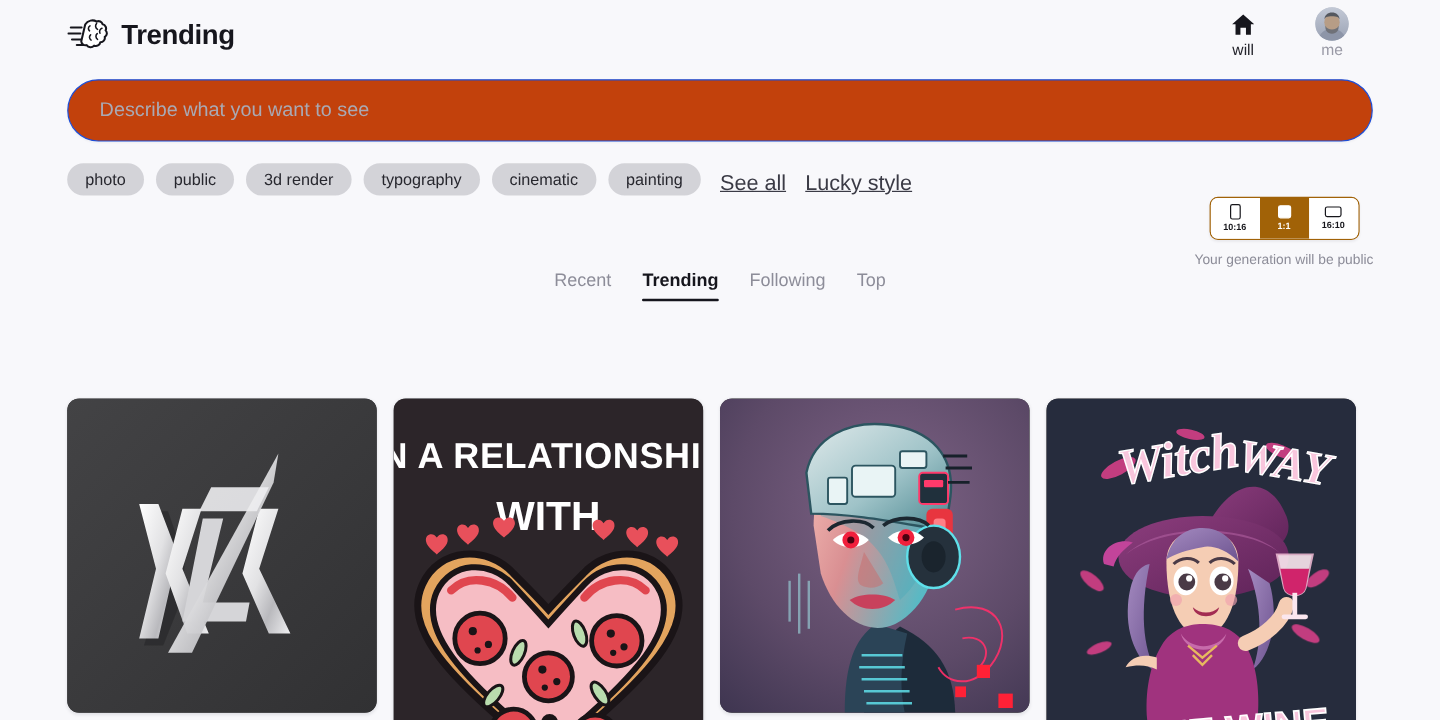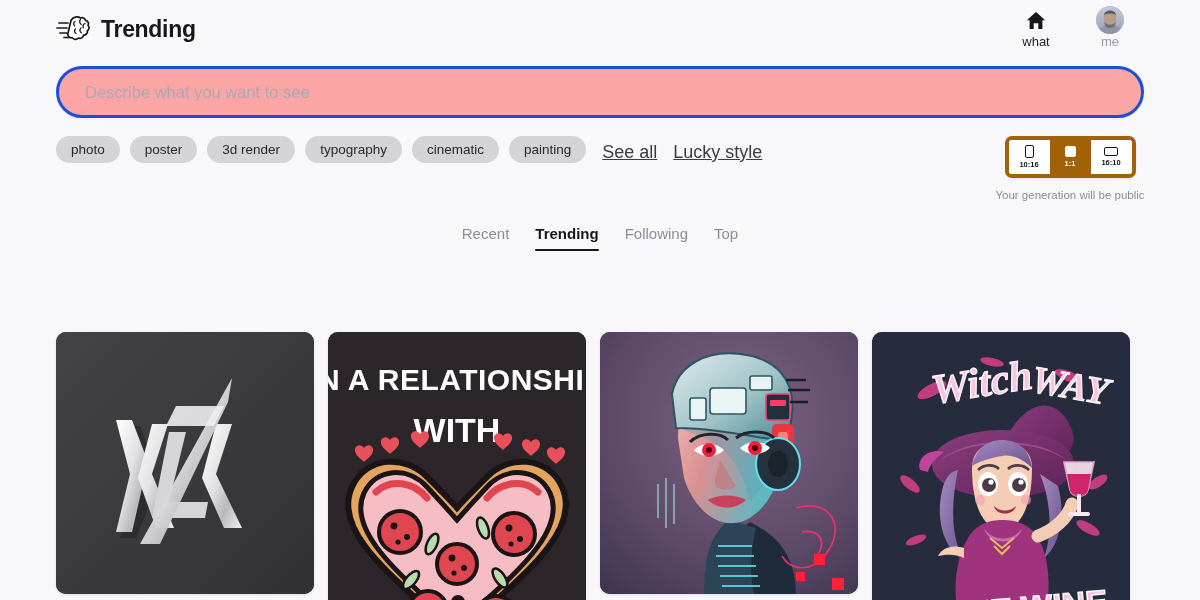--- a/index.html
+++ b/index.html
@@ -59,22 +59,22 @@
     border-radius: 50%;
     overflow: hidden;
     background: #b9bfcc;
     display: block;
   }
 
   
   .prompt-wrap { padding: 8px 56px 0 56px; }
   .prompt-box {
     height: 52px;
-    background: #fca5a5;
-    border: 3px solid #1d4ed8;
+    background: #c2410c;
+    border: 1px solid #1d4ed8;
     border-radius: 26px;
     display: flex;
     padding: 0 26px;
     box-shadow: 0 1px 2px rgba(20,20,40,0.05);
   }
   .prompt-input {
     border: none;
     outline: none;
     background: transparent;
     font-family: "Liberation Sans", sans-serif;
@@ -119,24 +119,25 @@
     right: 68px;
     top: 136px;
     width: 124px;
     display: flex;
     flex-direction: column;
     align-items: center;
   }
   .ratio-group {
     display: flex;
     background: #ffffff;
-    border: 4px solid #a16207;
+    border: 1px solid #a16207;
     border-radius: 7px;
     overflow: hidden;
     box-shadow: 0 1px 2px rgba(20,20,40,0.06);
+    margin-top: 28px;
   }
   .ratio-opt {
     width: 41px;
     height: 34px;
     display: flex;
     flex-direction: column;
     align-items: center;
     justify-content: center;
     gap: 2px;
     cursor: pointer;
@@ -250,21 +251,21 @@
     <span class="brand-name">Trending</span>
   </div>
 
   <div class="header-right">
     <div class="nav-item">
       <span class="nav-icon">
         <svg width="20" height="19" viewBox="0 0 20 19">
           <path d="M10 1 L19.2 9.2 H16.4 V18 H12.3 V12.2 H7.7 V18 H3.6 V9.2 H0.8 Z" fill="#16161d"></path>
         </svg>
       </span>
-      <span class="nav-label">what</span>
+      <span class="nav-label">will</span>
     </div>
 
     <div class="nav-item muted">
       <span class="nav-icon">
         <span class="avatar">
           <svg viewBox="0 0 28 28">
             <defs>
               <clipPath id="avclip">
                   <circle cx="14" cy="14" r="14"></circle>
                 </clipPath>
@@ -289,21 +290,21 @@
 </div>
 
 <div class="prompt-wrap">
   <div class="prompt-box">
     <input class="prompt-input" type="text" placeholder="Describe what you want to see" style="">
   </div>
 </div>
 
 <div class="chips-row">
   <button class="chip">photo</button>
-  <button class="chip">poster</button>
+  <button class="chip">public</button>
   <button class="chip">3d render</button>
   <button class="chip">typography</button>
   <button class="chip">cinematic</button>
   <button class="chip">painting</button>
   <span class="text-link">See all</span>
   <span class="text-link">Lucky style</span>
 </div>
 
 <div class="right-controls">
   <div class="ratio-group">

